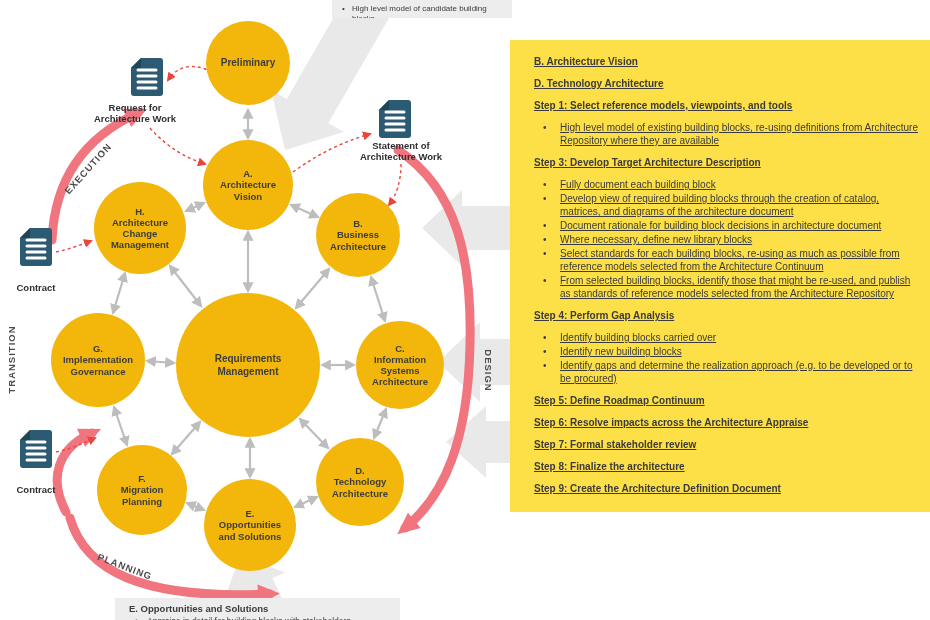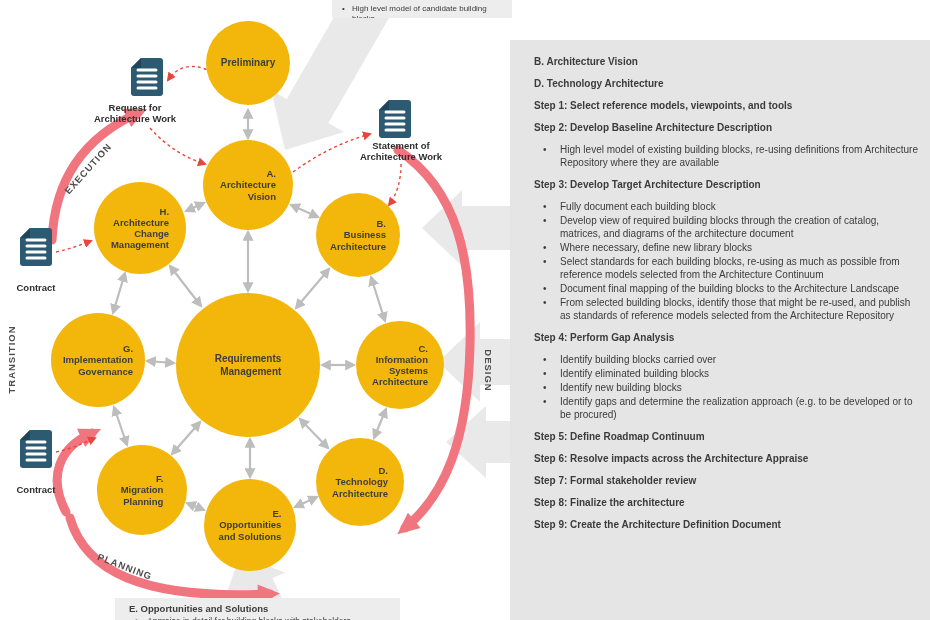--- a/index.html
+++ b/index.html
@@ -1,21 +1,21 @@
 <!DOCTYPE html>
 <html><head>
 <meta charset="utf-8">
 <style>
   html,body{margin:0;padding:0;background:#fff;}
   #page{position:relative;width:930px;height:620px;overflow:hidden;background:#fff;
         font-family:"Liberation Sans",sans-serif;color:#3b3b3b;}
   svg.overlay{position:absolute;left:0;top:0;z-index:1;}
   
   .circle{position:absolute;z-index:3;border-radius:50%;background:#F3B70B;
-          display:flex;align-items:center;justify-content:center;text-align:right;
+          display:flex;align-items:center;justify-content:center;text-align:center;
           font-weight:bold;color:#3d3d3d;font-size:9.5px;line-height:1.18;white-space:pre-line;}
   .c-prelim{left:206px;top:21px;width:84px;height:84px;font-size:10px}
   .c-a{left:203px;top:140px;width:90px;height:90px}
   .c-h{left:94px;top:182px;width:92px;height:92px}
   .c-b{left:316px;top:193px;width:84px;height:84px}
   .c-g{left:51px;top:313px;width:94px;height:94px}
   .c-req{left:176px;top:293px;width:144px;height:144px;font-size:10px;line-height:1.35}
   .c-c{left:356px;top:321px;width:88px;height:88px}
   .c-f{left:97px;top:445px;width:90px;height:90px}
   .c-d{left:316px;top:438px;width:88px;height:88px}
@@ -34,22 +34,22 @@
   
   .graybox{position:absolute;background:#EDEDED;z-index:2;box-sizing:border-box;overflow:hidden;}
   .top-box{left:332px;top:0;width:180px;height:18px;padding:4px 4px 0 8px;}
   .top-box .tb-line{font-size:8px;line-height:10px;position:relative;padding-left:12px;}
   .top-box .tb-line::before{content:"•";position:absolute;left:2px;}
   .bottom-box{left:115px;top:598px;width:285px;height:22px;padding:5px 8px 0 14px;}
   .bottom-box .bb-head{font-weight:bold;font-size:9.5px;line-height:11px;}
   .bottom-box .bb-bullet{font-size:8.5px;line-height:11px;position:relative;padding-left:18px;margin-top:2px;}
   .bottom-box .bb-bullet::before{content:"•";position:absolute;left:6px;}
   
-  .right-panel{position:absolute;left:510px;top:40px;width:420px;height:580px;background:#e5e5e5;
-               z-index:2;box-sizing:border-box;padding:6px 12px 0 24px;font-size:10px;color:#3b3b3b;}
+  .right-panel{position:absolute;left:510px;top:40px;width:420px;height:472px;background:#fde047;
+               z-index:2;box-sizing:border-box;padding:6px 12px 0 24px;font-size:10px;color:#3b3b3b;text-decoration:underline;}
   .right-panel .ph{font-weight:bold;line-height:13px;margin:9px 0;}
   .right-panel .pb{line-height:13px;margin:0 0 1px 0;position:relative;padding-left:26px;}
   .right-panel .pb::before{content:"•";position:absolute;left:9px;}
 </style>
 </head>
 <body>
 
 <div id="page">
 
   <svg class="overlay" width="930" height="620" viewBox="0 0 930 620">
@@ -111,32 +111,30 @@
   </svg>
 
   <div class="graybox top-box">
     <div class="tb-line">High level model of candidate building blocks</div>
   </div>
 
   <div class="right-panel">
       <div class="ph">B. Architecture Vision</div>
       <div class="ph">D. Technology Architecture</div>
       <div class="ph">Step 1: Select reference models, viewpoints, and tools</div>
-      <div class="ph">Step 2: Develop Baseline Architecture Description</div>
       <div class="pb">High level model of existing building blocks, re-using definitions from Architecture Repository where they are available</div>
       <div class="ph">Step 3: Develop Target Architecture Description</div>
       <div class="pb">Fully document each building block</div>
       <div class="pb">Develop view of required building blocks through the creation of catalog, matrices, and diagrams of the architecture document</div>
+      <div class="pb">Document rationale for building block decisions in architecture document</div>
       <div class="pb">Where necessary, define new library blocks</div>
       <div class="pb">Select standards for each building blocks, re-using as much as possible from reference models selected from the Architecture Continuum</div>
-      <div class="pb">Document final mapping of the building blocks to the Architecture Landscape</div>
       <div class="pb">From selected building blocks, identify those that might be re-used, and publish as standards of reference models selected from the Architecture Repository</div>
       <div class="ph">Step 4: Perform Gap Analysis</div>
       <div class="pb">Identify building blocks carried over</div>
-      <div class="pb">Identify eliminated building blocks</div>
       <div class="pb">Identify new building blocks</div>
       <div class="pb">Identify gaps and determine the realization approach (e.g. to be developed or to be procured)</div>
       <div class="ph">Step 5: Define Roadmap Continuum</div>
       <div class="ph">Step 6: Resolve impacts across the Architecture Appraise</div>
       <div class="ph">Step 7: Formal stakeholder review</div>
       <div class="ph">Step 8: Finalize the architecture</div>
       <div class="ph">Step 9: Create the Architecture Definition Document</div>
     </div>
 
   <div class="graybox bottom-box">

